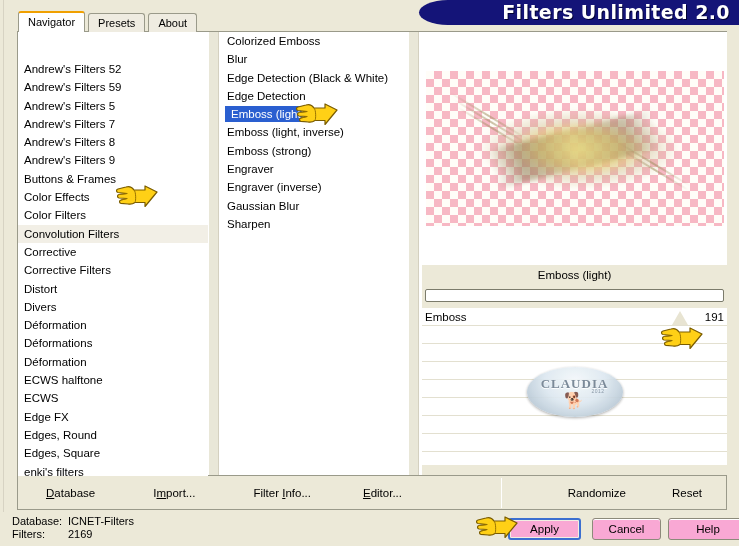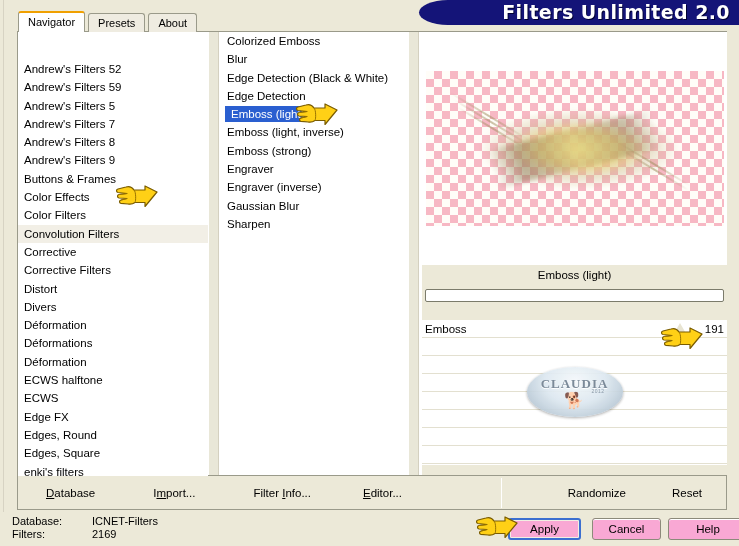--- a/index.html
+++ b/index.html
@@ -218,21 +218,21 @@
   }
   .param-gap {
     position: absolute;
     left: 0; top: 273px;
     width: 100%; height: 15px;
     background: #ece9d8;
   }
 
   .param-rows {
     position: absolute;
-    left: 0; top: 288px;
+    left: 0; top: 276px;
     width: 100%;
     height: 145px;
   }
   .param-row {
     position: relative;
     height: 18px;
     border-bottom: 1px solid #e3e0d0;
     background: #ffffff;
     display: flex;
     align-items: center;
@@ -346,21 +346,21 @@
   .status-lines {
     position: absolute;
     left: 12px; top: 3px;
     font-size: 11px;
     color: #000;
     line-height: 13px;
   }
   .status-lines .sl {
     display: flex;
   }
-  .status-lines .k { width: 80px; }
+  .status-lines .k { width: 56px; }
   .btn {
     position: absolute;
     height: 22px;
     background: #f9a8d4;
     border: 1px solid #8c8a7a;
     border-radius: 3px;
     font-size: 11.5px;
     color: #000;
     display: flex;
     align-items: center;

